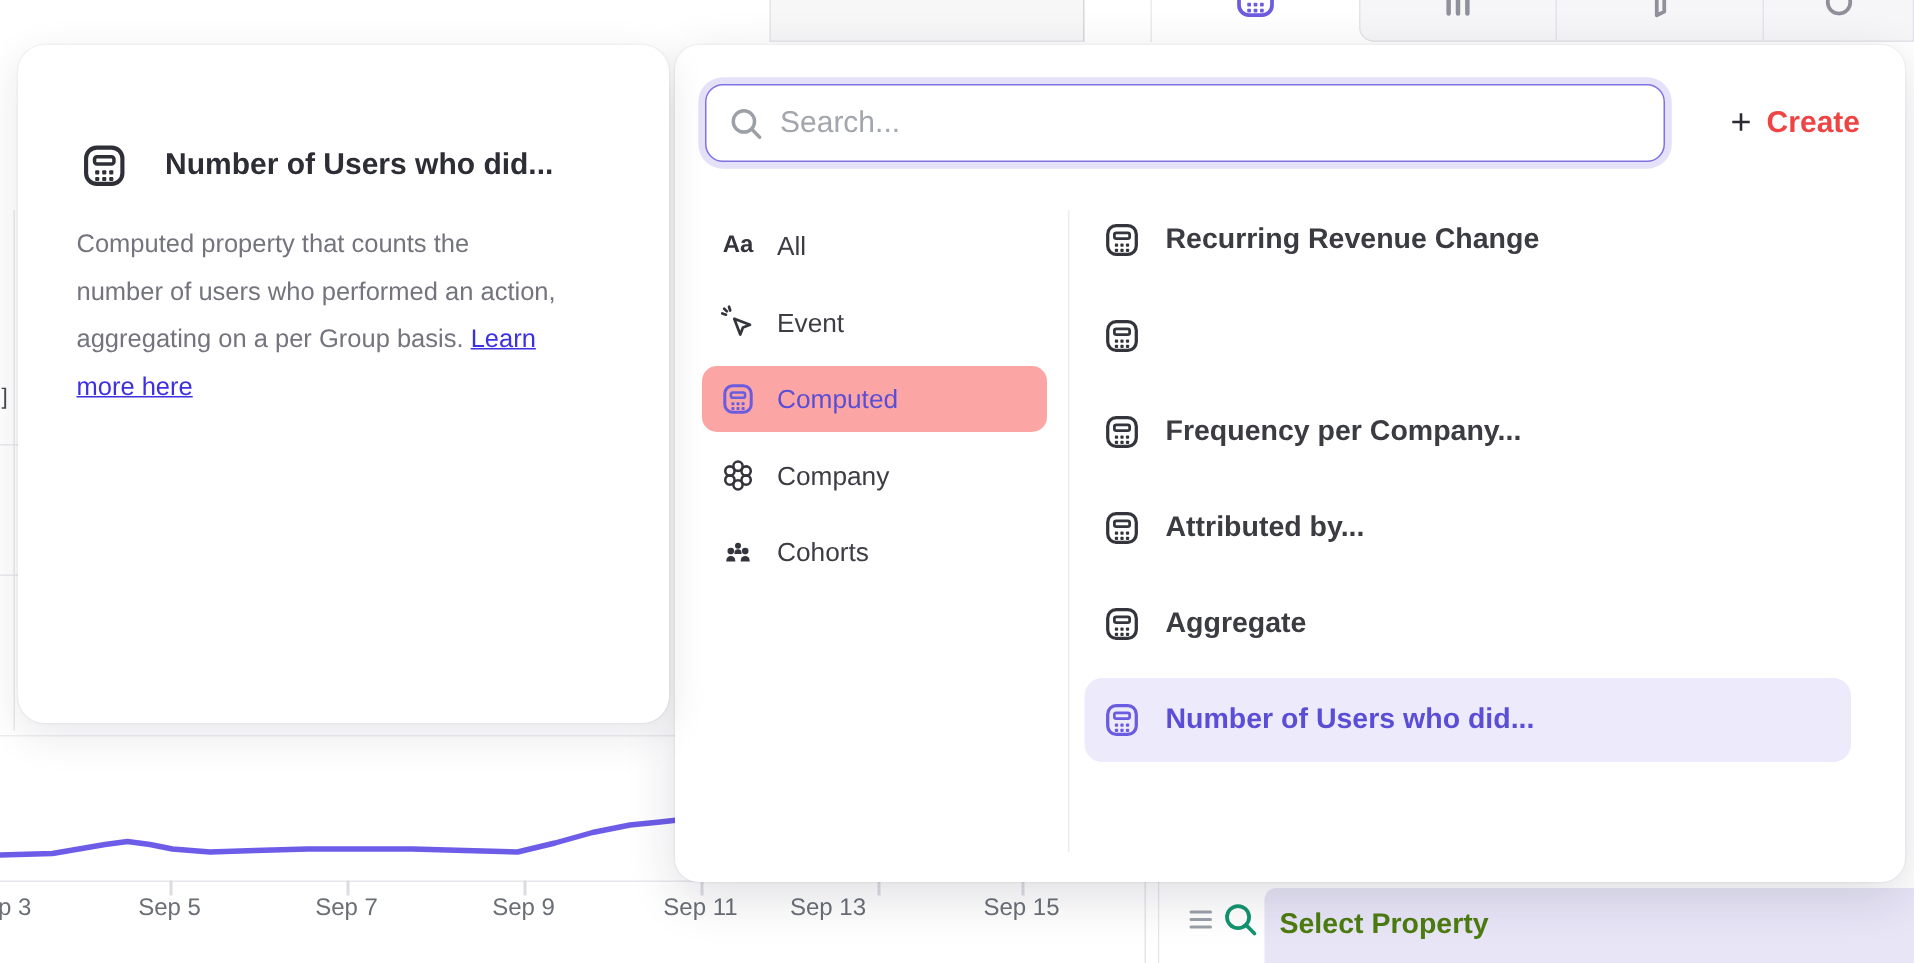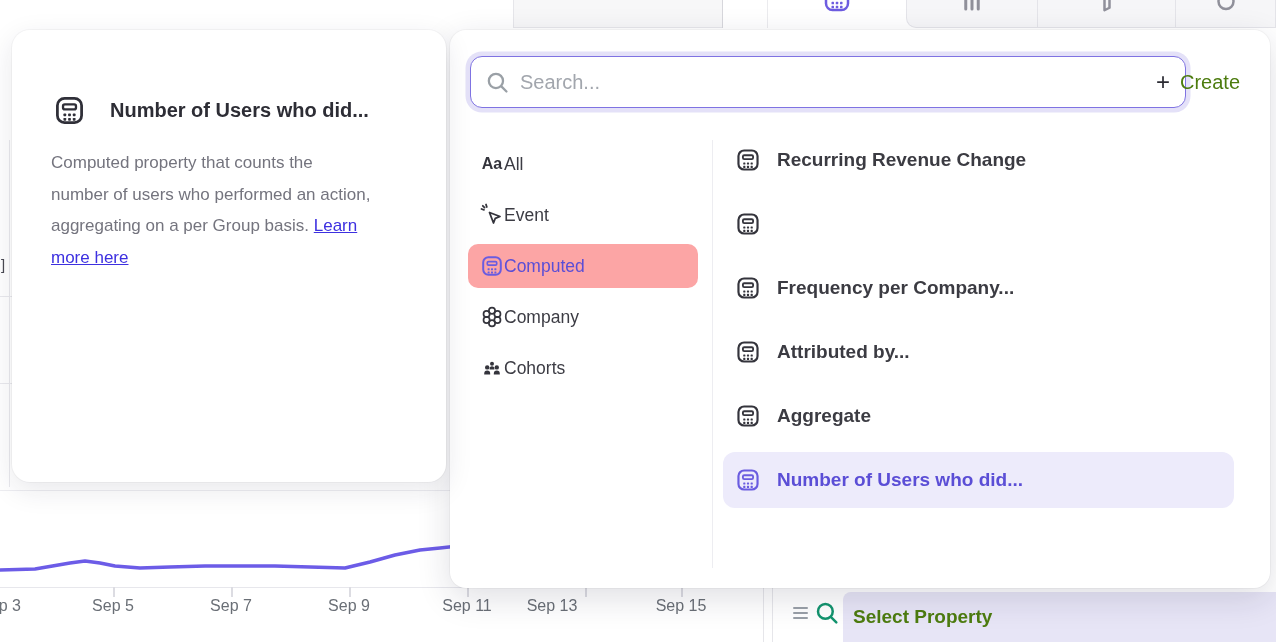--- a/index.html
+++ b/index.html
@@ -56,34 +56,34 @@
   .tooltip-head .ttl { font-size:20px; font-weight:700; color:#2d2d35; }
   .tooltip-head svg { color:#2f2f38; }
   .tooltip-desc { position:absolute; left:39px; top:117px; width:380px;
                   font-size:17px; line-height:31.5px; color:#74747e; }
   .tooltip-desc a { color:#3d30e0; text-decoration:underline; cursor:pointer; }
 
   
   .picker-panel { position:absolute; left:450px; top:30px; width:820px; height:558px; background:#fff;
                   border-radius:16px; z-index:20;
                   box-shadow:0 10px 34px rgba(25,25,55,.14), 0 0 0 1px rgba(0,0,0,.03); }
-  .search-box { position:absolute; left:20px; top:26px; width:716px; height:52px; background:#fff;
+  .search-box { position:absolute; left:20px; top:26px; width:640px; height:52px; background:#fff;
                 border:1.5px solid #7f73e2; border-radius:12px; box-shadow:0 0 0 4.5px #e4e1f8;
                 display:flex; align-items:center; padding-left:14px; gap:10px; }
   .search-box svg { color:#9aa0a6; flex:none; }
   .search-box input { border:none; outline:none; flex:1; font-size:20px; color:#3a3a42;
                       font-family:"Liberation Sans", sans-serif; background:transparent; }
   .search-box input::placeholder { color:#a2a6ad; }
   .create-btn { position:absolute; right:30px; top:40px; display:flex; align-items:center; gap:10px;
                 background:none; border:none; cursor:pointer; font-family:"Liberation Sans", sans-serif; }
   .create-btn .plus { font-size:24px; font-weight:400; color:#2b2b33; line-height:1; }
-  .create-btn .txt  { font-size:20px; font-weight:400; color:#4d7c0f; }
+  .create-btn .txt  { font-size:20px; font-weight:700; color:#ef4444; }
 
   .cat-col { position:absolute; left:18px; top:112px; width:230px; }
-  .cat-row { height:44px; margin-bottom:7px; display:flex; align-items:center; gap:0;
+  .cat-row { height:44px; margin-bottom:7px; display:flex; align-items:center; gap:14px;
              padding-left:12px; border-radius:10px; cursor:pointer;
              font-size:17.5px; font-weight:500; color:#3c3c44; }
   .cat-row svg { color:#34343c; flex:none; }
   .cat-row .aa { font-size:16px; font-weight:600; color:#34343c; width:24px; text-align:center; }
   .cat-row.sel { background:#fca5a5; color:#5b4ed6; }
   .cat-row.sel svg { color:#6a5ce0; }
 
   .v-divider { position:absolute; left:262px; top:110px; bottom:20px; width:1px; background:#ededf1; }
 
   .item-col { position:absolute; left:273px; top:102px; right:36px;text-align:center; }

